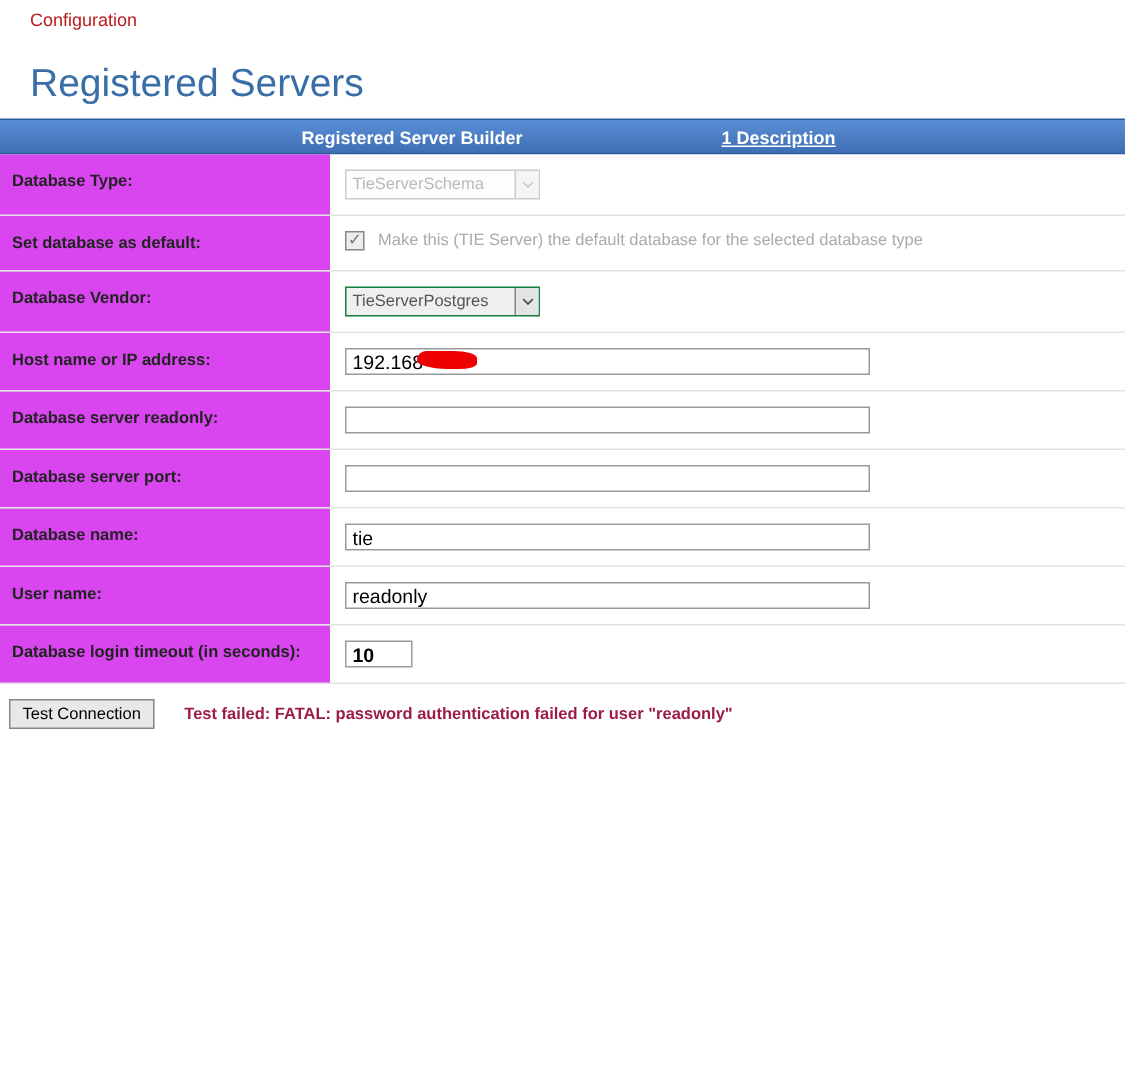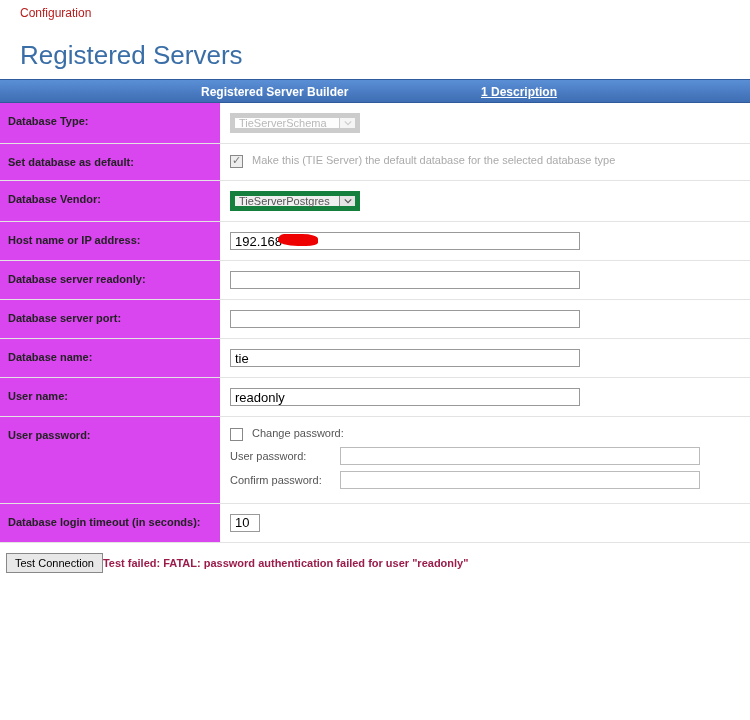--- a/index.html
+++ b/index.html
@@ -62,23 +62,23 @@
       color: #555;
     }
     .text-input {
       border: 1px solid #999;
       height: 18px;
       padding: 1px 4px;
       font-size: 13px;
       width: 350px;
       background: #fff;
     }
-    .text-input.small { width: 30px; }
+    .text-input.small { width: 45px; font-weight: bold; }
     .select-box {
-      border: 5px solid #15803d;
+      border: 1px solid #15803d;
       height: 20px;
       font-size: 11px;
       padding: 1px 18px 1px 4px;
       background: #efefef;
       position: relative;
       display: inline-flex;
       align-items: center;
       min-width: 130px;
     }
     .select-box.disabled { color: #b9b9b9; background: #fdfdfd; border-color: #ccc; }
@@ -114,21 +114,21 @@
     .pw-input {
       border: 1px solid #bbb;
       height: 18px;
       width: 360px;
       background: #fff;
     }
     .footer {
       padding: 10px 6px;
       display: flex;
       align-items: center;
-      gap: 0;
+      gap: 20px;
     }
     .btn {
       border: 1px solid #888;
       background: #e8e8e8;
       padding: 3px 8px;
       font-size: 11px;
       cursor: pointer;
     }
     .error-msg {
       color: #9b1c4a;
@@ -222,37 +222,20 @@
       <input type="text" class="text-input" value="tie" style="">
     </td>
   </tr>
   <tr>
     <td class="label-cell">User name:</td>
     <td class="value-cell">
       <input type="text" class="text-input" value="readonly" style="">
     </td>
   </tr>
   <tr>
-    <td class="label-cell">User password:</td>
-    <td class="value-cell">
-      <div>
-        <span class="checkbox"></span>
-        <span>Change password:</span>
-      </div>
-      <div class="pw-row">
-        <span class="pw-label">User password:</span>
-        <input type="password" class="pw-input" value="" style="">
-      </div>
-      <div class="pw-row">
-        <span class="pw-label">Confirm password:</span>
-        <input type="password" class="pw-input" value="" style="">
-      </div>
-    </td>
-  </tr>
-  <tr>
     <td class="label-cell">Database login timeout (in seconds):</td>
     <td class="value-cell">
       <input type="text" class="text-input small" value="10" style="">
     </td>
   </tr>
 </tbody>
   </table>
 
 <div class="footer">
   <button class="btn">Test Connection</button>

